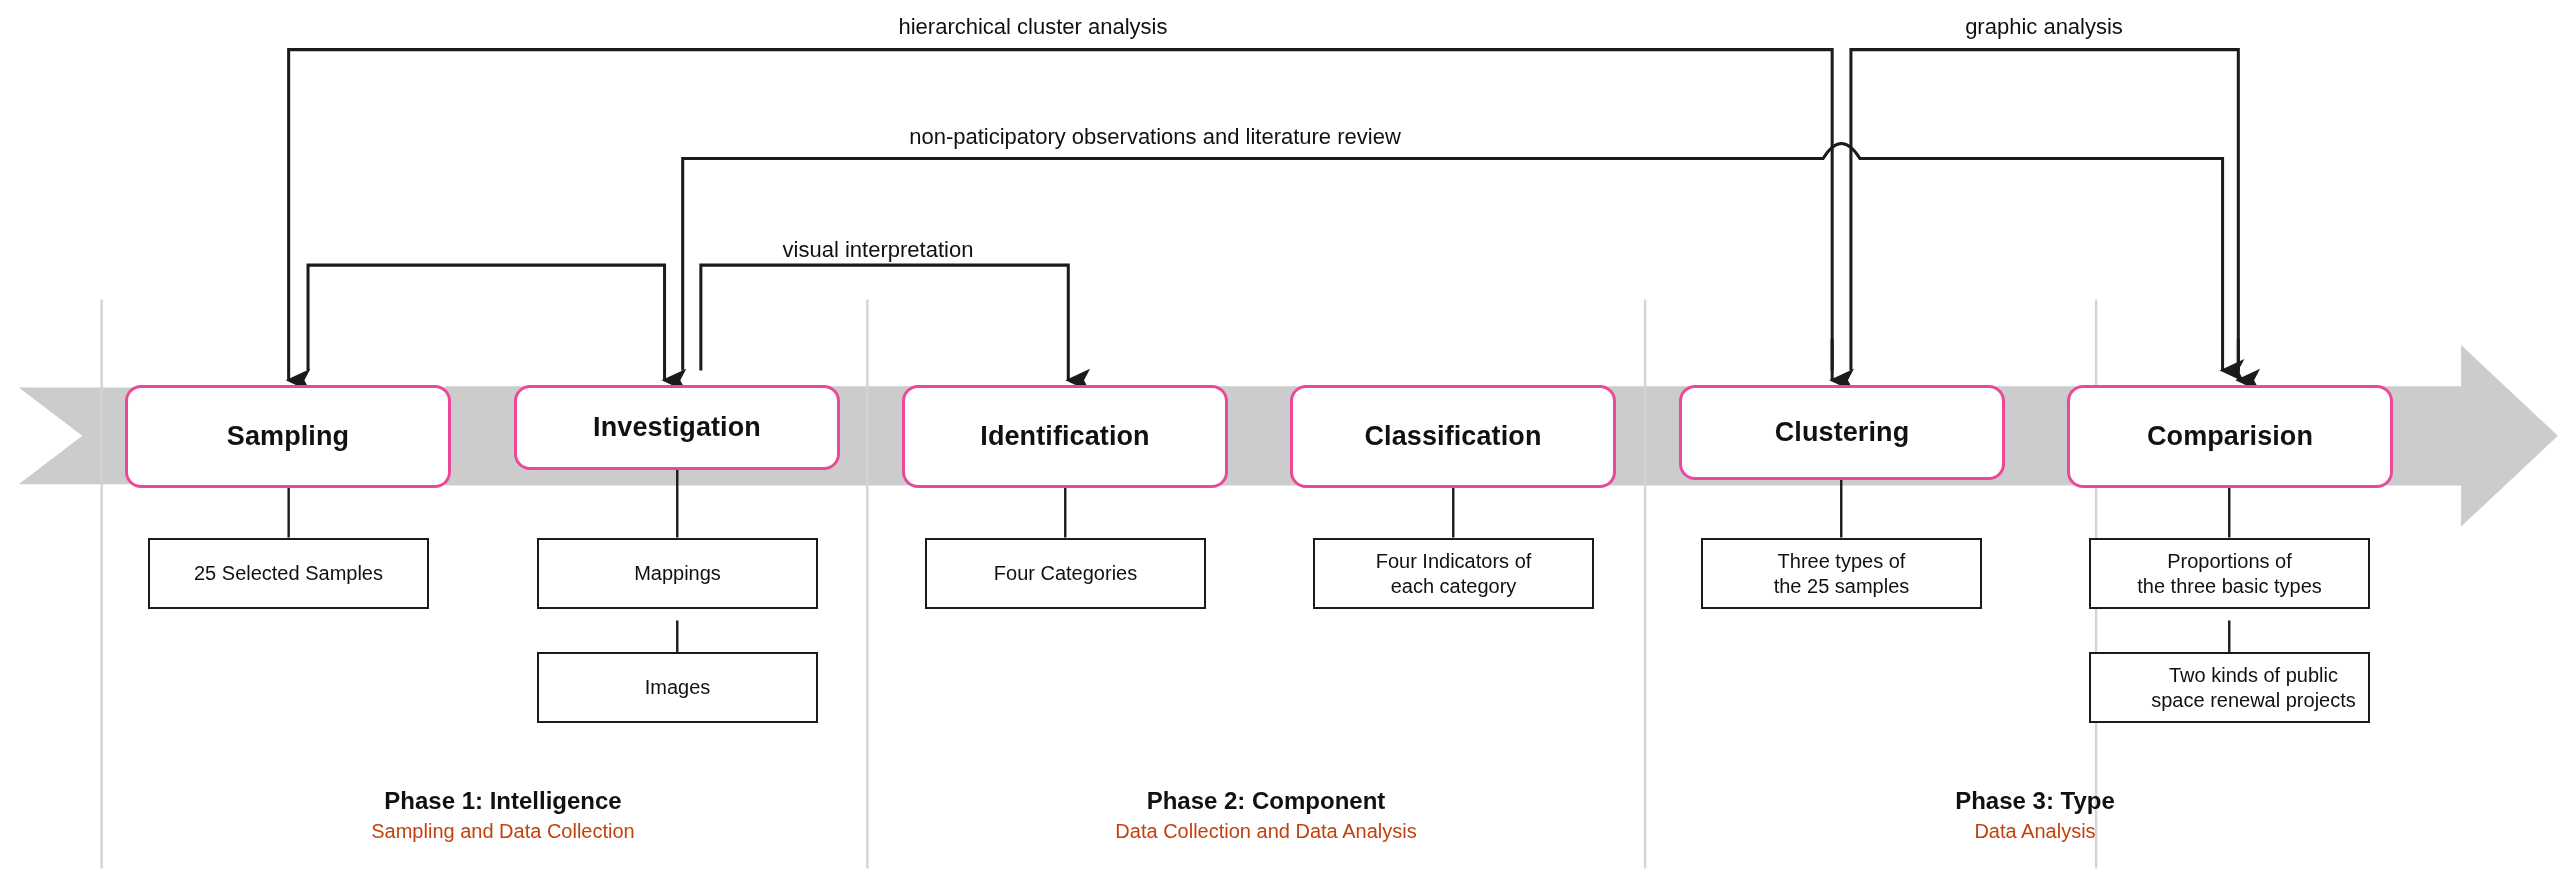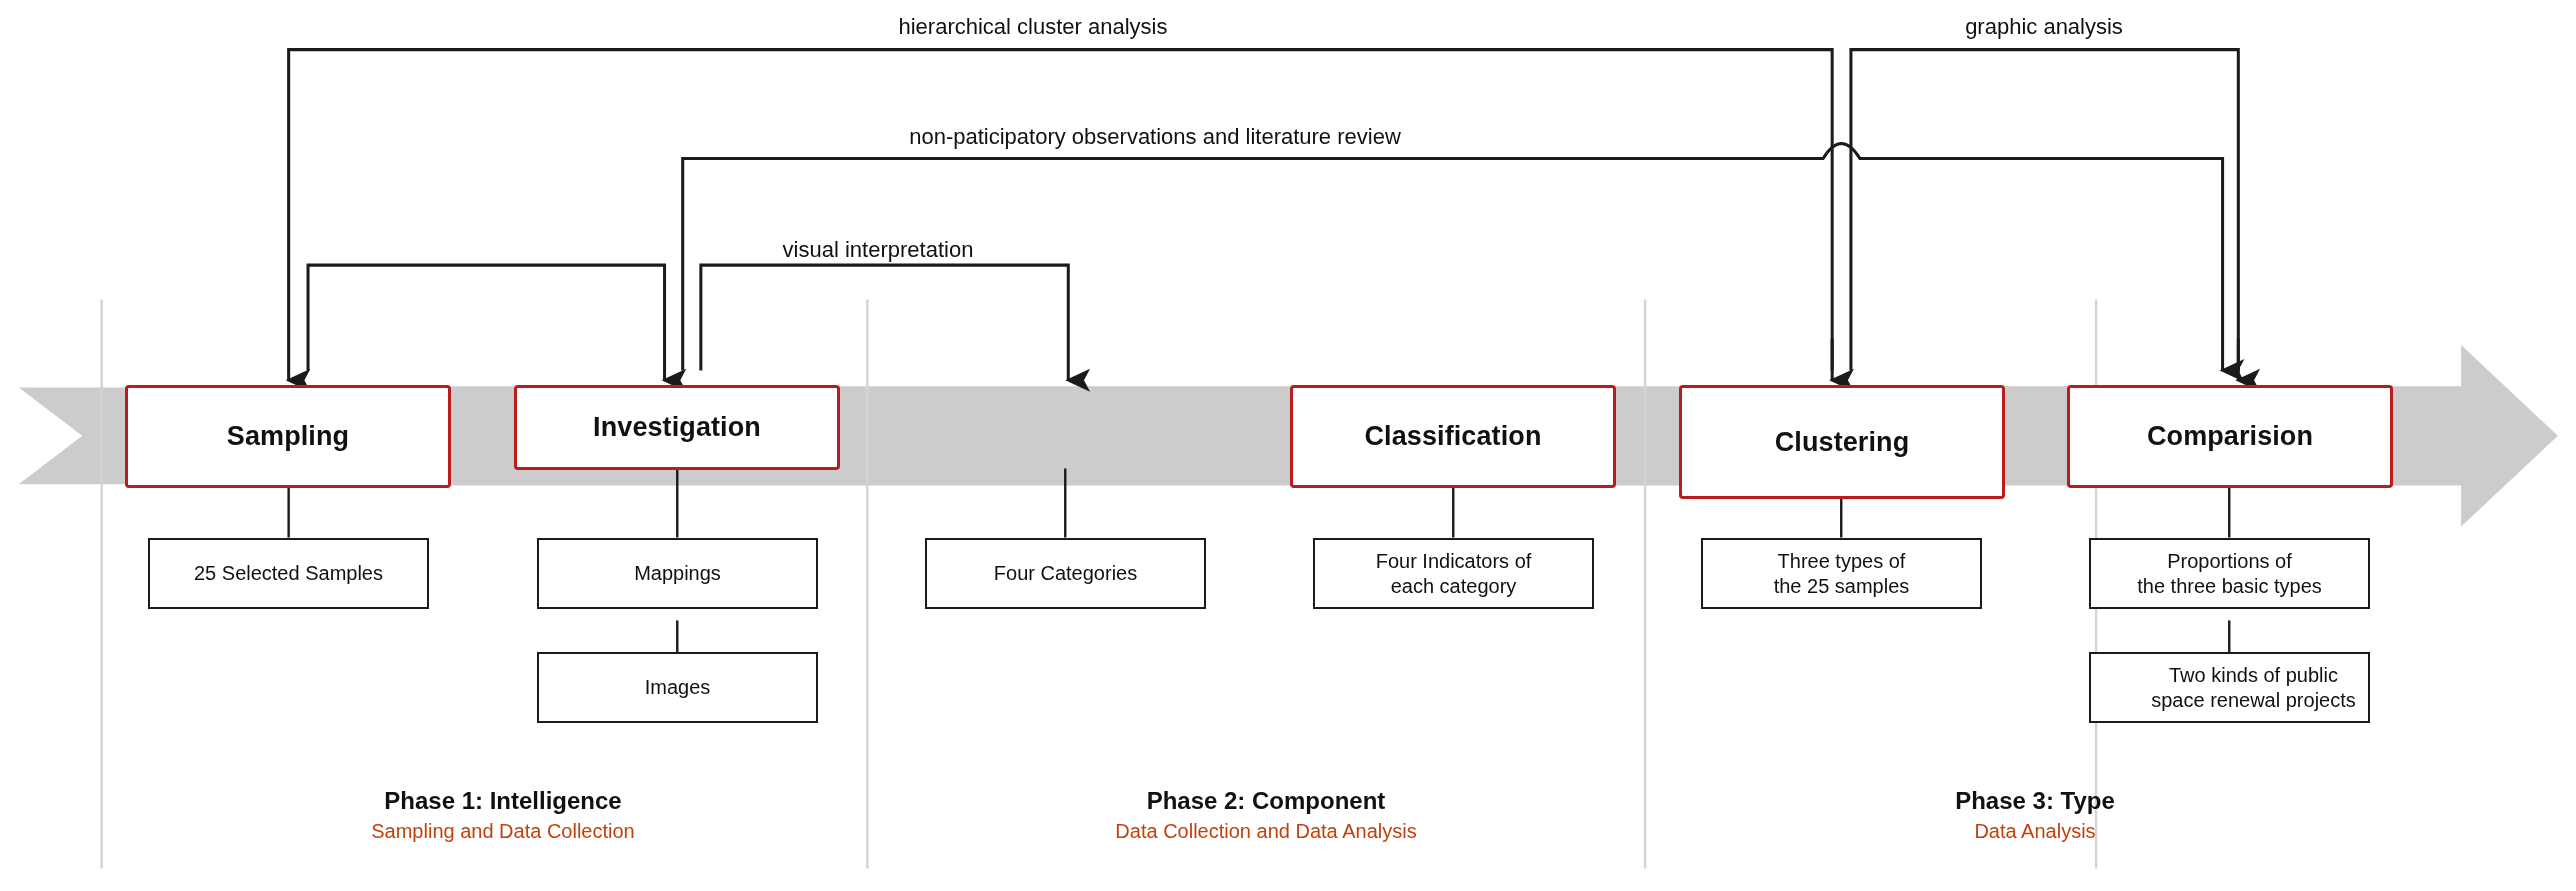--- a/index.html
+++ b/index.html
@@ -9,22 +9,22 @@
     overflow:hidden;position:relative;
   }
   #stage{position:absolute;left:0;top:0;width:2576px;height:891px;}
   svg.layer{position:absolute;left:0;top:0;width:2576px;height:891px;overflow:visible;}
 
   
   .stage-box{
     position:absolute;
     box-sizing:border-box;
     background:#ffffff;
-    border:3px solid #b91c1c;
-    border-radius:4px;
+    border:3px solid #ec4899;
+    border-radius:16px;
     display:flex;align-items:center;justify-content:center;
     font-size:27px;font-weight:bold;color:#111111;
     letter-spacing:0.1px;
     z-index:5;
   }
 
   
   .out-box{
     position:absolute;
     box-sizing:border-box;
@@ -107,26 +107,29 @@
   </svg>
 
   <div class="stage-box" style="left:125px;top:385px;width:326px;height:103px;">
     <span>Sampling</span>
   </div>
 
   <div class="stage-box" style="left:514px;top:385px;width:326px;height:85px;">
     <span>Investigation</span>
   </div>
 
+  <div class="stage-box" style="left:902px;top:385px;width:326px;height:103px;">
+    <span>Identification</span>
+  </div>
 
   <div class="stage-box" style="left:1290px;top:385px;width:326px;height:103px;">
     <span>Classification</span>
   </div>
 
-  <div class="stage-box" style="left:1679px;top:385px;width:326px;height:114px;">
+  <div class="stage-box" style="left:1679px;top:385px;width:326px;height:95px;">
     <span>Clustering</span>
   </div>
 
   <div class="stage-box" style="left:2067px;top:385px;width:326px;height:103px;">
     <span>Comparision</span>
   </div>
 
   <div class="out-box" style="left:148px;top:538px;width:281px;height:71px;">
     <span>25 Selected Samples</span>
   </div>

